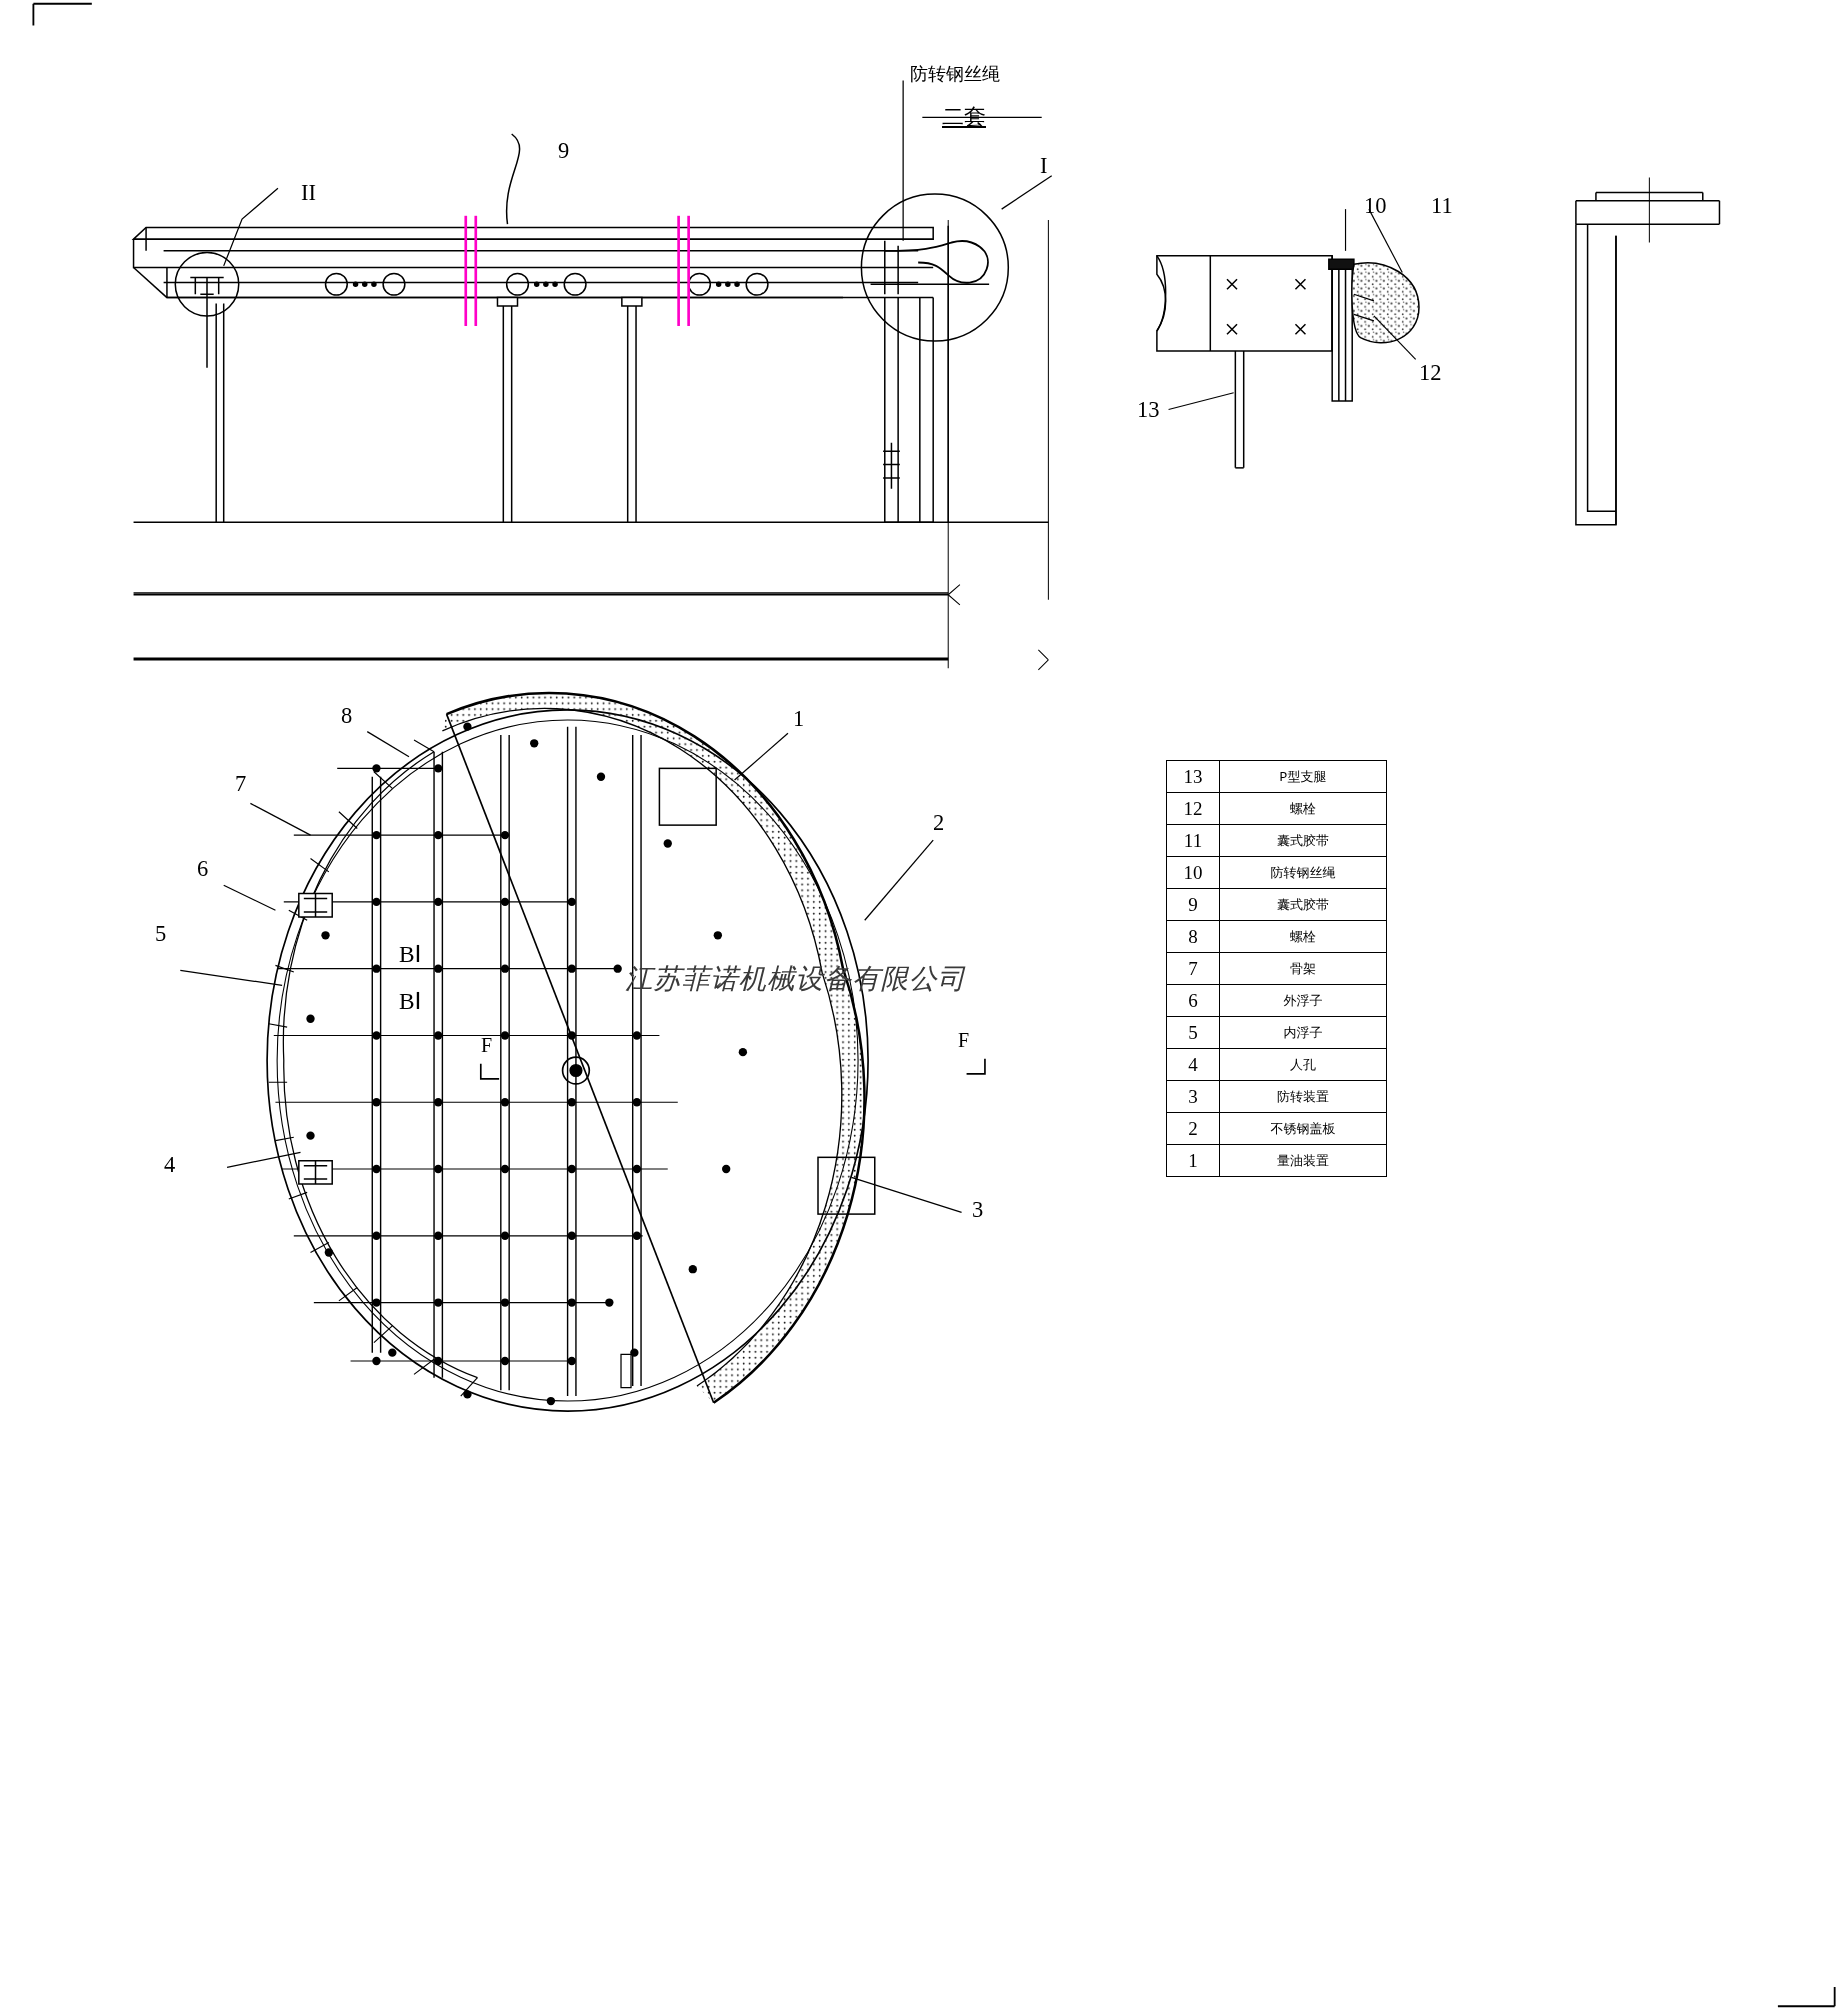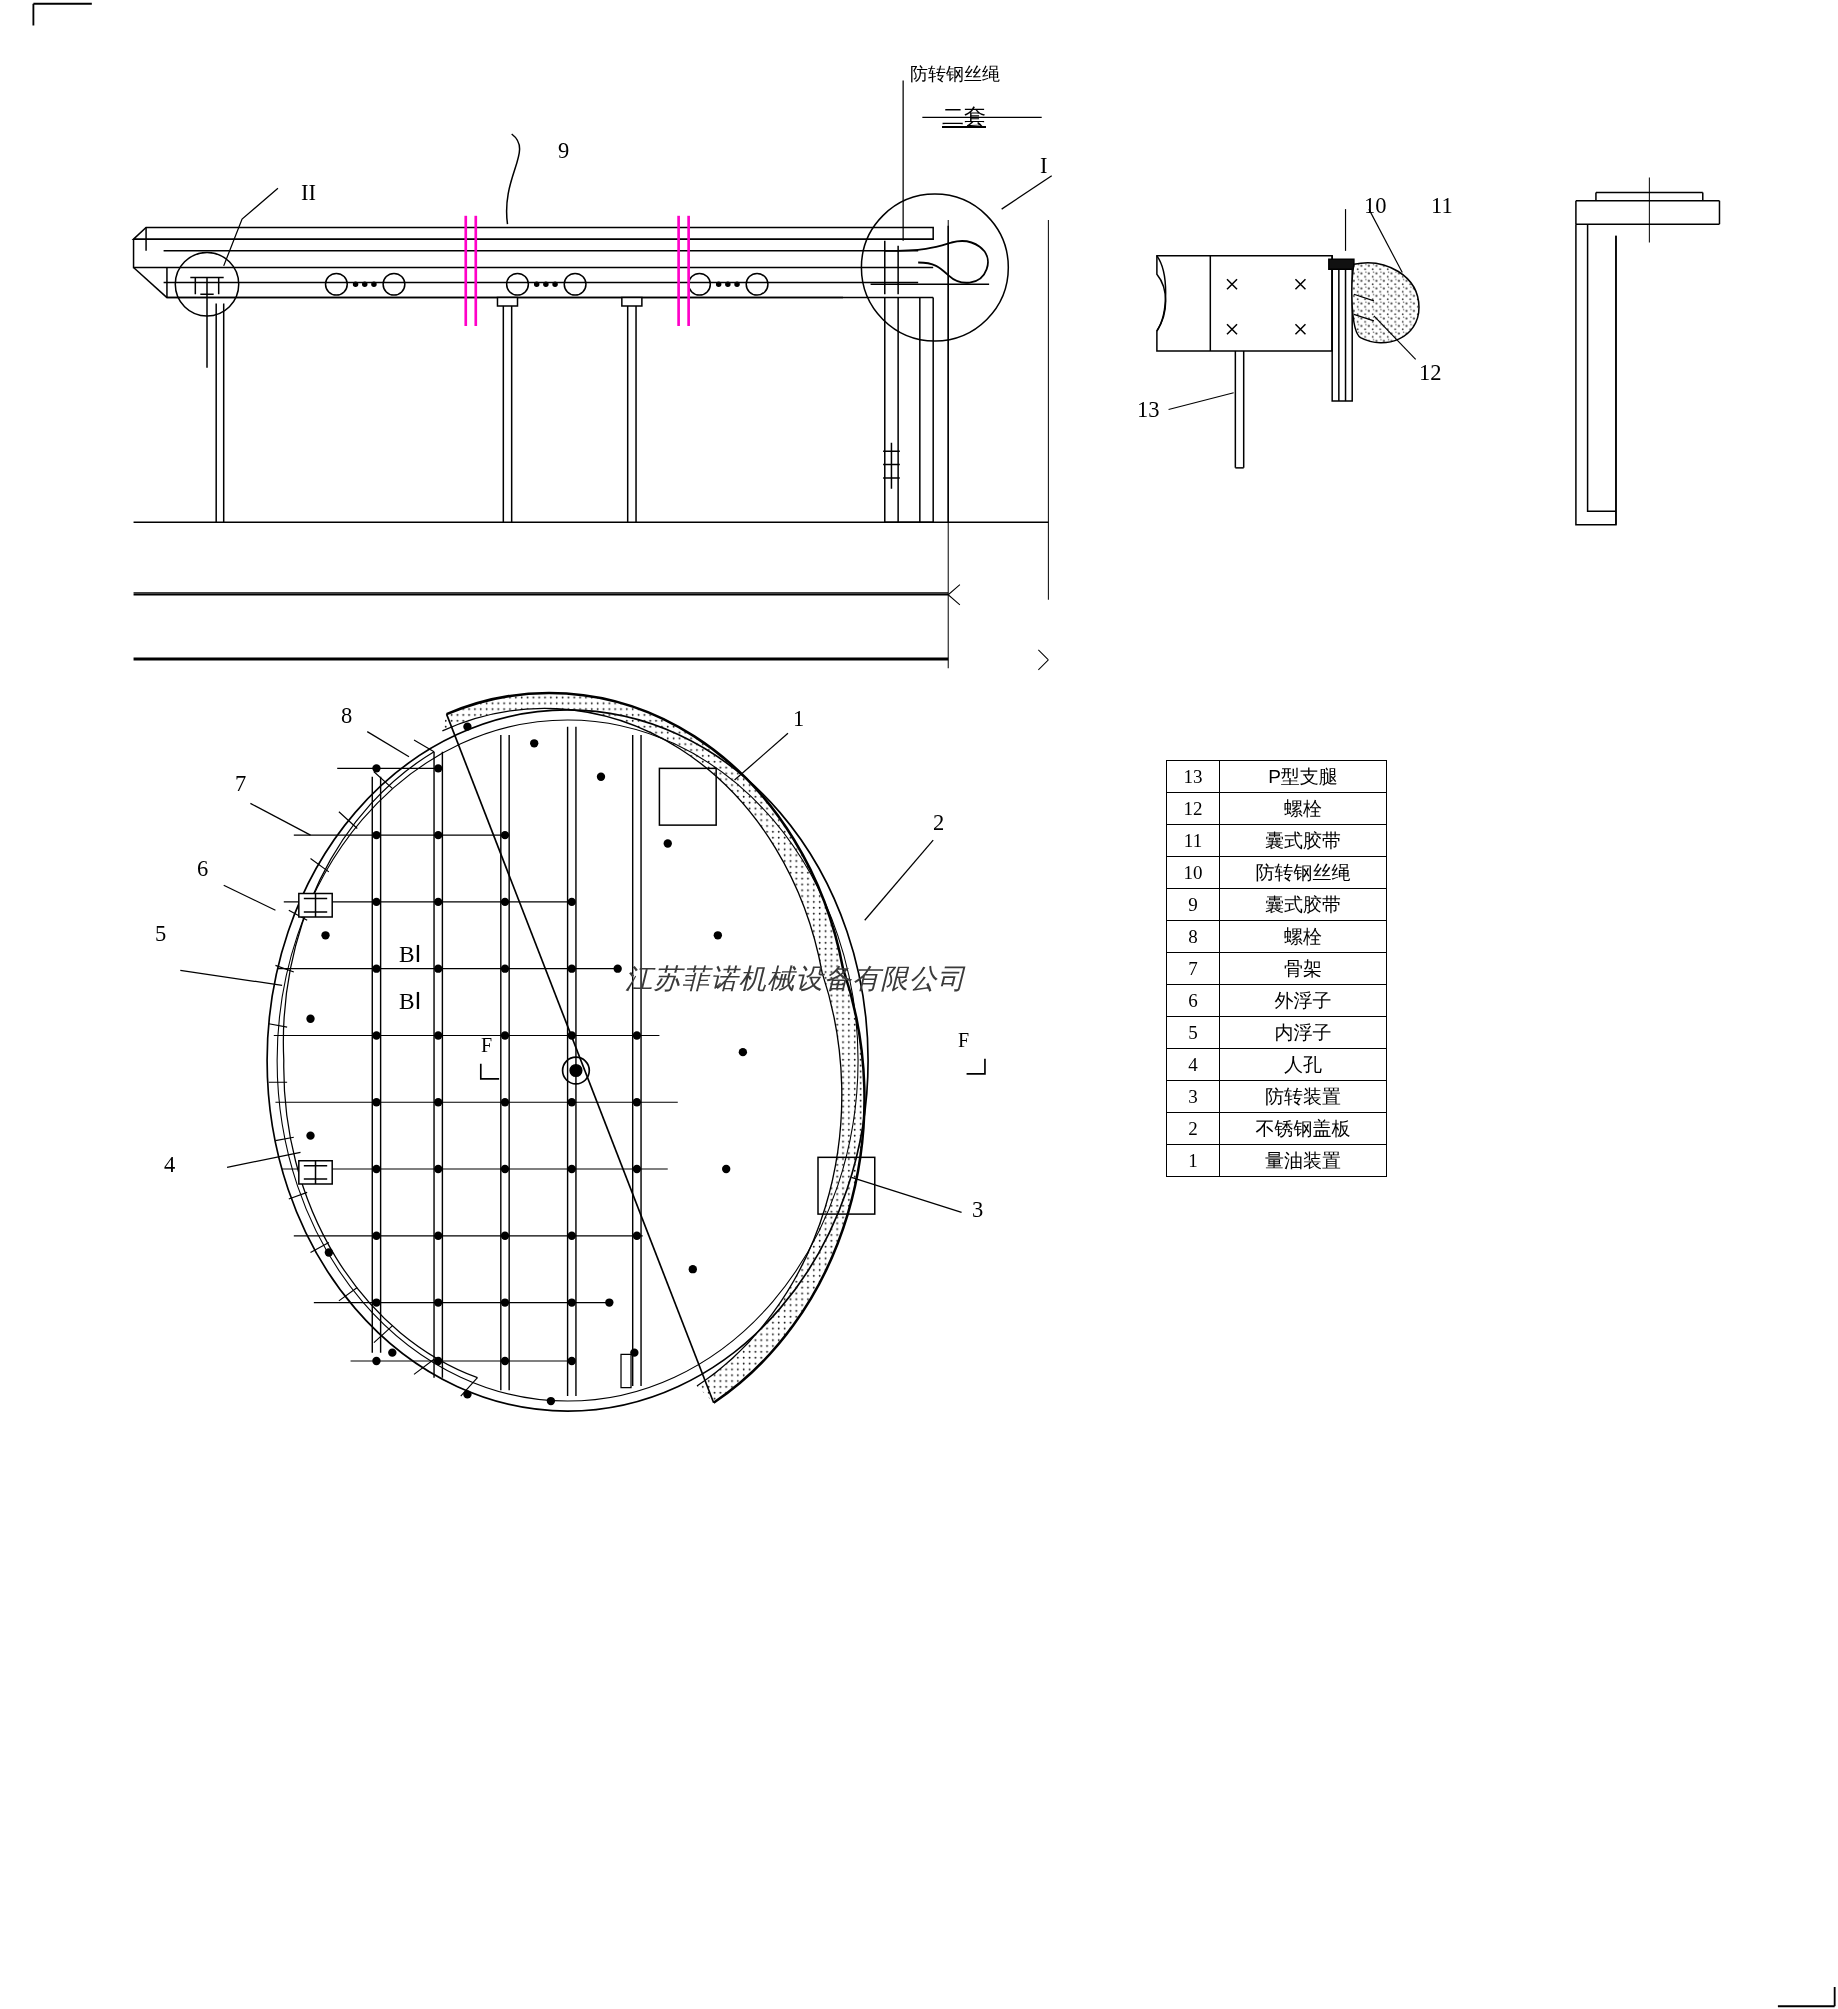--- a/index.html
+++ b/index.html
@@ -48,22 +48,22 @@
     left: 1166px;
     top: 760px;
     width: 221px;
     border-collapse: collapse;
   }
   #bom td {
     border: 1.3px solid #000;
     height: 31px;
     text-align: center;
     vertical-align: middle;
-    font-family: Liberation Sans, sans-serif;
-    font-size: 19px;
+    font-family: Liberation Mono, monospace;
+    font-size: 13px;
     color: #000;
     padding: 0;
   }
   #bom td.idx {
     width: 52px;
     font-family: "Liberation Serif", serif;
     font-size: 19px;
   }
   #watermark {
     position: absolute;

